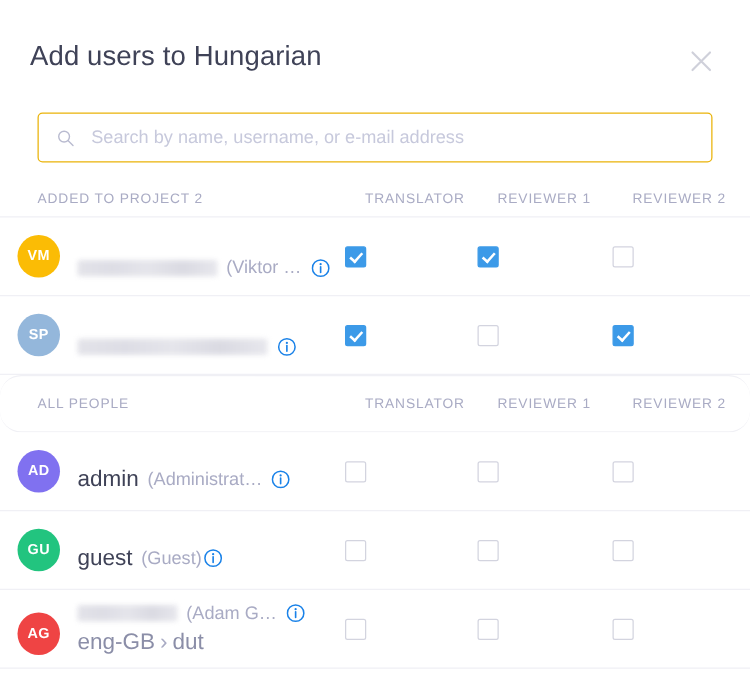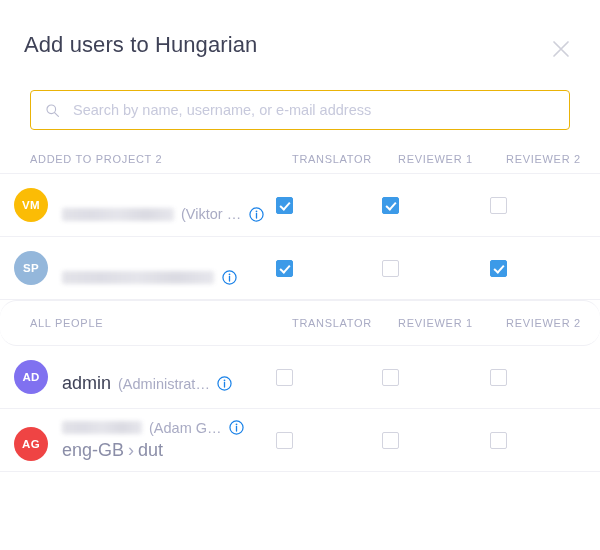--- a/index.html
+++ b/index.html
@@ -362,20 +362,47 @@
           <div class="checkbox"></div>
         </div>
       <div class="check-col c2">
           <div class="checkbox"></div>
         </div>
       <div class="check-col c3">
           <div class="checkbox"></div>
         </div>
     </div>
 
+    <div class="row user-row">
+      <div class="name-col">
+        <div class="avatar" style="background:#22c47f">GU</div>
+        <div class="name-block">
+          <div class="name-line">
+            <span class="username">guest</span>
+            <span class="fullname">(Guest)</span>
+            <span class="info-icon" style="margin-left:1px">
+              <svg width="15" height="15" viewBox="0 0 16 16" aria-hidden="true">
+                <circle cx="8" cy="8" r="7" fill="none" stroke="#1a82e8" stroke-width="1.3"></circle>
+                <circle cx="8" cy="4.6" r="0.95" fill="#1a82e8"></circle>
+                <path d="M8 6.9 V11.7" stroke="#1a82e8" stroke-width="1.4" stroke-linecap="round"></path>
+              </svg>
+            </span>
+          </div>
+        </div>
+      </div>
+      <div class="check-col c1">
+          <div class="checkbox"></div>
+        </div>
+      <div class="check-col c2">
+          <div class="checkbox"></div>
+        </div>
+      <div class="check-col c3">
+          <div class="checkbox"></div>
+        </div>
+    </div>
 
     <div class="row user-row">
       <div class="name-col">
         <div class="avatar" style="background:#ef4444">AG</div>
         <div class="name-block">
           <div class="name-line">
             <span class="username redacted" style="width:80px"></span>
             <span class="fullname">(Adam G…</span>
             <span class="info-icon">
               <svg width="15" height="15" viewBox="0 0 16 16" aria-hidden="true">

